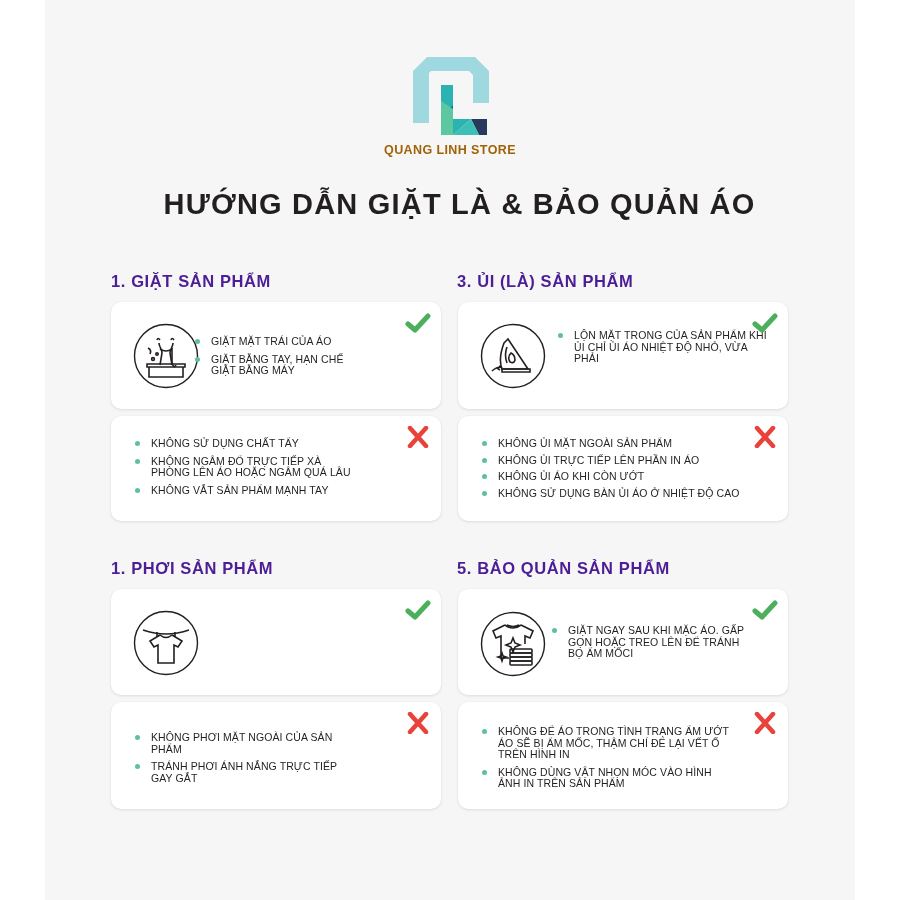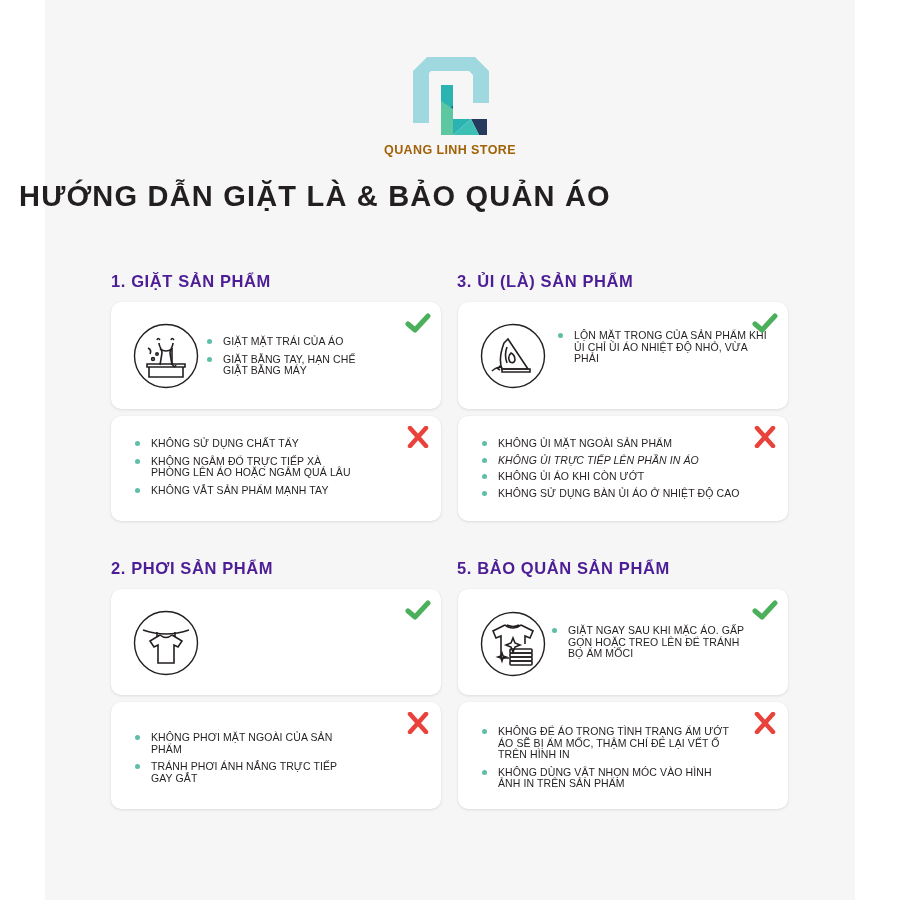--- a/index.html
+++ b/index.html
@@ -2,21 +2,21 @@
 <html><head>
 <meta charset="utf-8">
 <style>
   * { box-sizing: border-box; margin: 0; padding: 0; }
   html, body { width: 900px; height: 900px; background: #ffffff; overflow: hidden; }
   body { font-family: "Liberation Sans", "DejaVu Sans", sans-serif; color: #231f20; position: relative; }
   .panel { position: absolute; left: 45px; top: 0; width: 810px; height: 900px; background: #f6f6f6; }
 
   .logo { position: absolute; left: 413px; top: 57px; width: 76px; height: 80px; }
   .brand { position: absolute; left: 0; width: 900px; top: 143px; text-align: center; font-size: 12.5px; font-weight: bold; letter-spacing: 0.4px; color: #a16207; }
-  .main-title { position: absolute; left: 0; width: 900px; top: 180px; font-size: 29px; font-weight: bold; letter-spacing: 1.2px; color: #231f20; padding-left: 19px; }
+  .main-title { position: absolute; left: 0; width: 900px; top: 188px; text-align: center; font-size: 29px; font-weight: bold; letter-spacing: 1.2px; color: #231f20; padding-left: 19px; }
 
   .section-title { position: absolute; font-size: 16.5px; font-weight: bold; letter-spacing: 0.6px; color: #4c1d95; }
 
   .card { position: absolute; background: #ffffff; border-radius: 10px; box-shadow: 0 1px 3px rgba(0,0,0,0.10), 0 0 1px rgba(0,0,0,0.06); }
   .card .circle-icon { position: absolute; left: 22px; width: 66px; height: 66px; }
   .card ul { list-style: none; position: absolute; }
   .card li { position: relative; padding-left: 16px; font-size: 10.5px; line-height: 11.5px; color: #231f20; text-transform: uppercase; margin-bottom: 6px; letter-spacing: 0.1px; }
   .card li::before { content: ""; position: absolute; left: 0; top: 3px; width: 5px; height: 5px; border-radius: 50%; background: #5dbfa8; }
   .mark { position: absolute; right: 10px; top: 10px; width: 26px; height: 22px; }
 </style>
@@ -43,40 +43,40 @@
     <circle cx="33" cy="33" r="31.5" stroke-width="1.4"></circle>
     <path d="M14 41 h38 v3 H14z"></path>
     <path d="M16 44 v10 h34 v-10"></path>
     <path d="M26 20 c0 4 3 6 3 10 l-2 12 M40 20 c0 4 -3 6 -3 10 l2 12"></path>
     <path d="M27 26 q6 4 12 0 v14 q2 6 4 2"></path>
     <path d="M24 17 q1 -3 3 0 M38 17 q1 -3 3 0"></path>
     <path d="M15 25 q4 2 2 6"></path>
     <circle cx="20" cy="36" r="1.4"></circle>
     <circle cx="24" cy="31" r="1.2"></circle>
   </svg>
-  <ul style="left:96px; top:34px; width:175px;">
+  <ul style="left:84px; top:34px; width:175px;">
     <li>GIẶT MẶT TRÁI CỦA ÁO</li>
     <li>GIẶT BẰNG TAY, HẠN CHẾ GIẶT BẰNG MÁY</li>
   </ul>
   <svg class="mark" viewBox="0 0 26 22">
       <path d="M3 12 l7 6 l13 -14" stroke="#4caf5b" stroke-width="5" fill="none" stroke-linecap="round" stroke-linejoin="round"></path>
     </svg>
 </div>
 <div class="card" style="left:111px; top:416px; width:330px; height:105px;">
   <ul style="left:24px; top:22px; width:225px;">
     <li>KHÔNG SỬ DỤNG CHẤT TẨY</li>
     <li>KHÔNG NGÂM ĐỔ TRỰC TIẾP XÀ PHÒNG LÊN ÁO HOẶC NGÂM QUÁ LÂU</li>
     <li>KHÔNG VẮT SẢN PHẨM MẠNH TAY</li>
   </ul>
   <svg class="mark" viewBox="0 0 26 22">
       <path d="M5 2 l16 18 M21 2 L5 20" stroke="#e8423a" stroke-width="4.5" fill="none" stroke-linecap="round"></path>
     </svg>
 </div>
 
-<div class="section-title" style="left:111px; top:559px;">2. PHƠI SẢN PHẨM</div>
+<div class="section-title" style="left:111px; top:559px;">1. PHƠI SẢN PHẨM</div>
 <div class="card" style="left:111px; top:589px; width:330px; height:106px;">
   <svg class="circle-icon" style="top:21px;" viewBox="0 0 66 66" fill="none" stroke="#231f20" stroke-width="1.6">
     <circle cx="33" cy="33" r="31.5" stroke-width="1.4"></circle>
     <path d="M10 20 q23 8 46 0"></path>
     <path d="M24 22 v5 M42 22 v5"></path>
     <path d="M27 25 q6 5 12 0"></path>
     <path d="M27 25 l-10 6 l4 6 l4 -2 v18 h16 v-18 l4 2 l4 -6 l-10 -6"></path>
   </svg>
   <svg class="mark" viewBox="0 0 26 22">
       <path d="M3 12 l7 6 l13 -14" stroke="#4caf5b" stroke-width="5" fill="none" stroke-linecap="round" stroke-linejoin="round"></path>
@@ -106,21 +106,21 @@
   <ul style="left:100px; top:28px; width:210px;">
     <li>LỘN MẶT TRONG CỦA SẢN PHẨM KHI ỦI CHỈ ỦI ÁO NHIỆT ĐỘ NHỎ, VỪA PHẢI</li>
   </ul>
   <svg class="mark" viewBox="0 0 26 22">
       <path d="M3 12 l7 6 l13 -14" stroke="#4caf5b" stroke-width="5" fill="none" stroke-linecap="round" stroke-linejoin="round"></path>
     </svg>
 </div>
 <div class="card" style="left:458px; top:416px; width:330px; height:105px;">
   <ul style="left:24px; top:22px; width:270px;">
     <li style="margin-bottom:5px;">KHÔNG ỦI MẶT NGOÀI SẢN PHẨM</li>
-    <li style="margin-bottom:5px;font-style:italic;">KHÔNG ỦI TRỰC TIẾP LÊN PHẦN IN ÁO</li>
+    <li style="margin-bottom:5px;">KHÔNG ỦI TRỰC TIẾP LÊN PHẦN IN ÁO</li>
     <li style="margin-bottom:5px;">KHÔNG ỦI ÁO KHI CÒN ƯỚT</li>
     <li style="margin-bottom:0;">KHÔNG SỬ DỤNG BÀN ỦI ÁO Ở NHIỆT ĐỘ CAO</li>
   </ul>
   <svg class="mark" viewBox="0 0 26 22">
       <path d="M5 2 l16 18 M21 2 L5 20" stroke="#e8423a" stroke-width="4.5" fill="none" stroke-linecap="round"></path>
     </svg>
 </div>
 
 <div class="section-title" style="left:457px; top:559px;">5. BẢO QUẢN SẢN PHẨM</div>
 <div class="card" style="left:458px; top:589px; width:330px; height:106px;">

